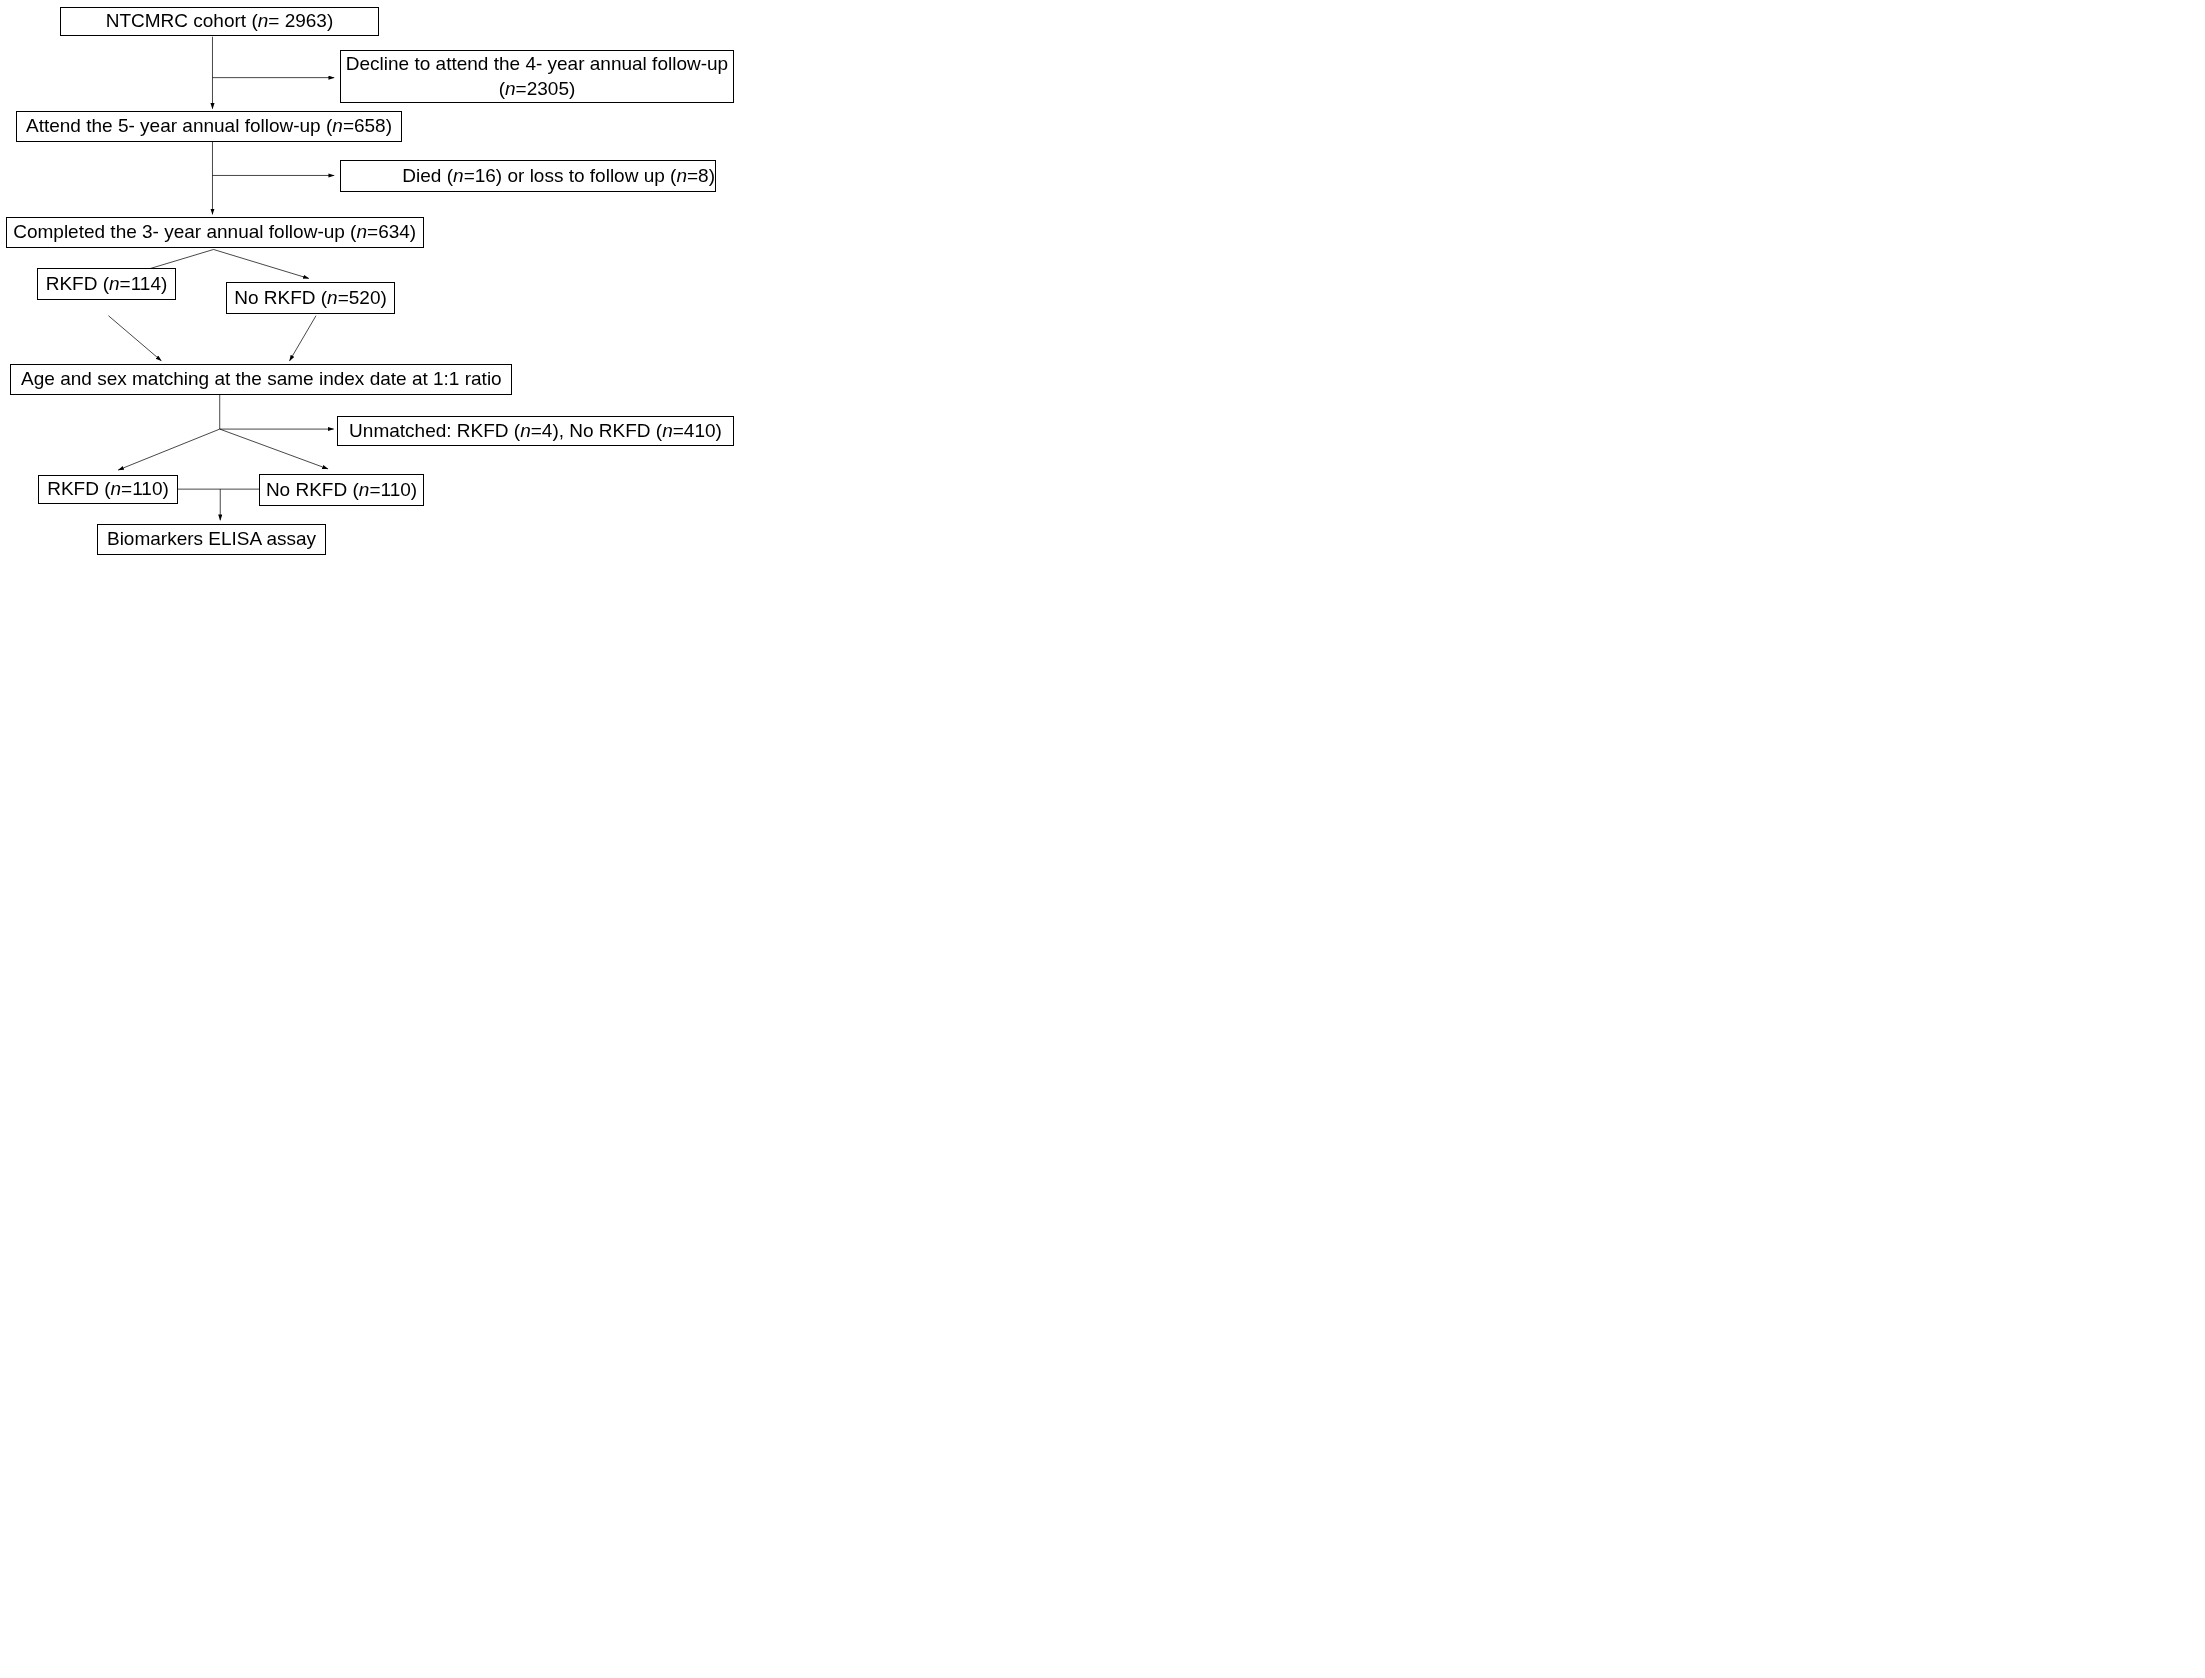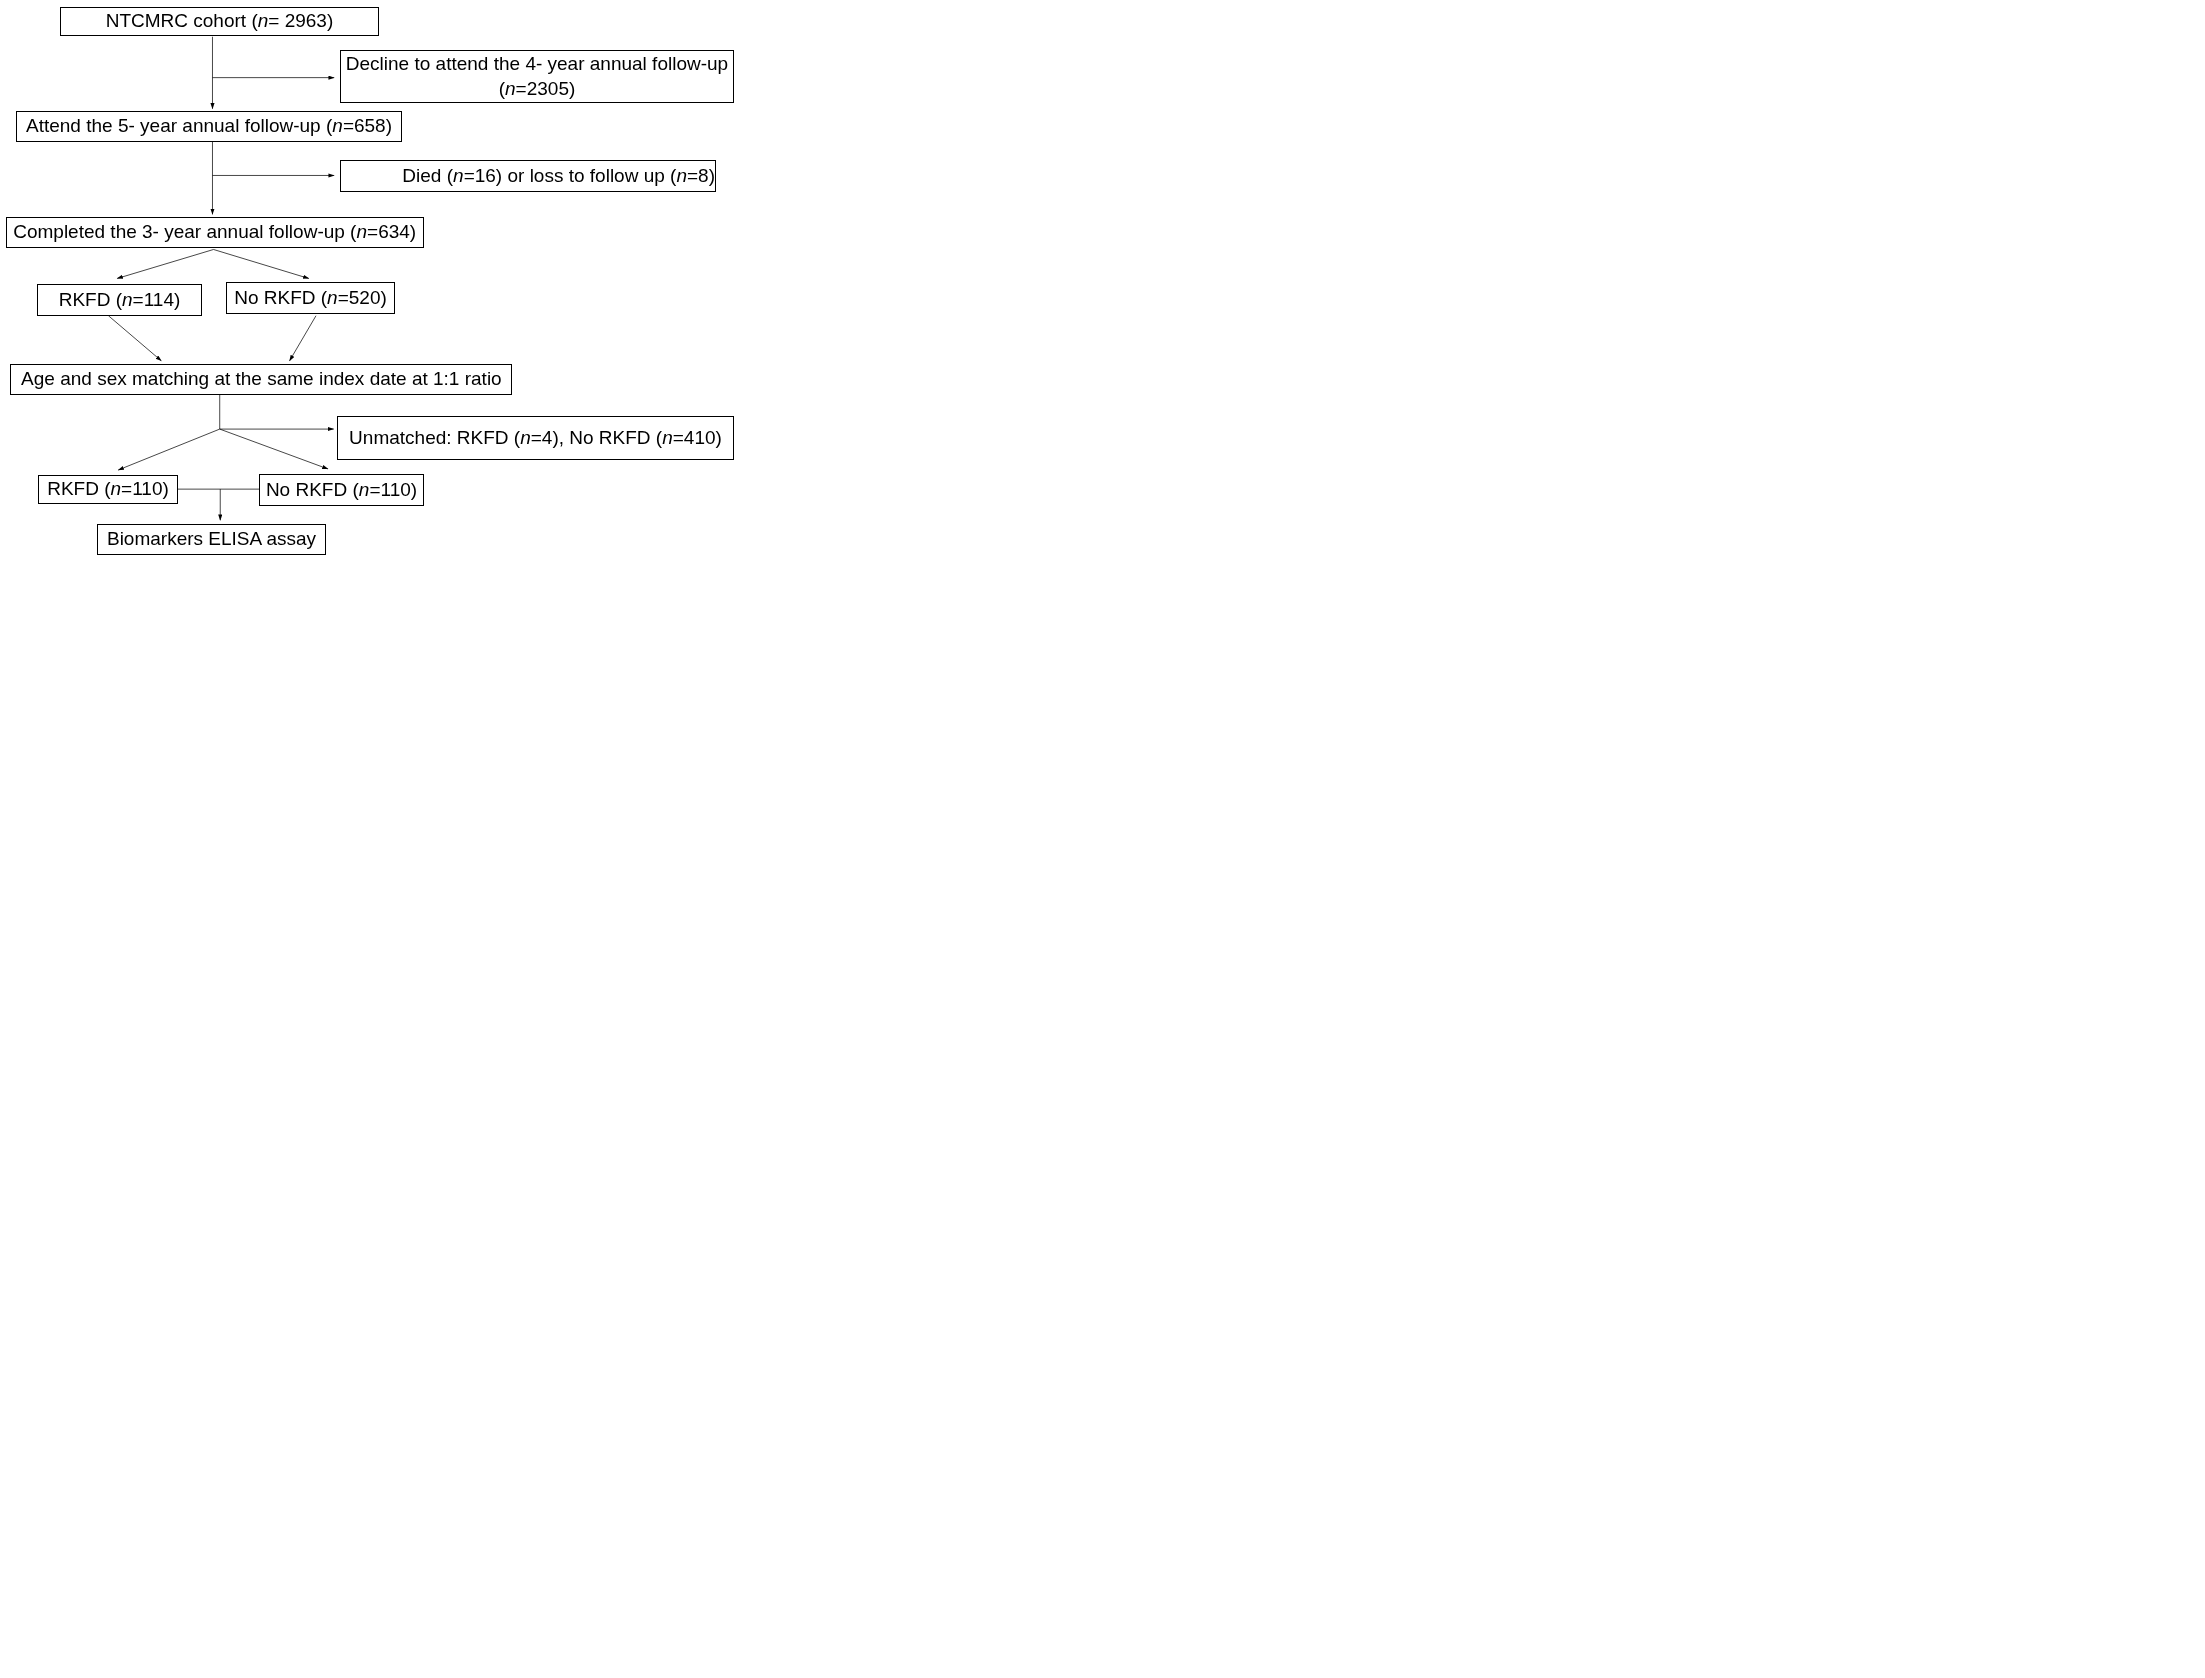--- a/index.html
+++ b/index.html
@@ -18,24 +18,24 @@
     display:flex;flex-direction:column;align-items:center;justify-content:center;
     text-align:center;font-size:19px;line-height:1.28;white-space:nowrap;
   }
   .it{font-style:italic;}
   
   .b-ntcmrc    {left:60px;top:6.7px;  width:319px;height:29.5px;}
   .b-decline   {left:340px;top:50px;  width:394px;height:53px;}
   .b-attend    {left:16px; top:111px; width:386px;height:31px;text-align:center;}
   .b-died      {left:340px;top:160px; width:376px;height:32px;align-items:flex-end;}
   .b-completed {left:5.7px; top:217px; width:418px;height:31px;}
-  .b-rkfd114   {left:37px; top:284px; width:165px;height:32px;}
+  .b-rkfd114   {left:37px; top:268px; width:139px;height:32px;}
   .b-norkfd520 {left:226px;top:282px; width:169px;height:32px;}
   .b-matching  {left:10.4px; top:364px; width:502px;height:31px;}
-  .b-unmatched {left:337px;top:416px; width:397px;height:44px;}
+  .b-unmatched {left:337px;top:416px; width:397px;height:30px;}
   .b-rkfd110   {left:38px; top:475px; width:140px;height:28.5px;}
   .b-norkfd110 {left:259px;top:474px; width:165px;height:32px;}
   .b-biomarkers{left:97px;top:524px;width:229px;height:31px;}
 </style>
 </head>
 <body>
 
 <div class="canvas">
 
   <svg class="connectors" viewBox="0 0 1419 1080" xmlns="http://www.w3.org/2000/svg">

